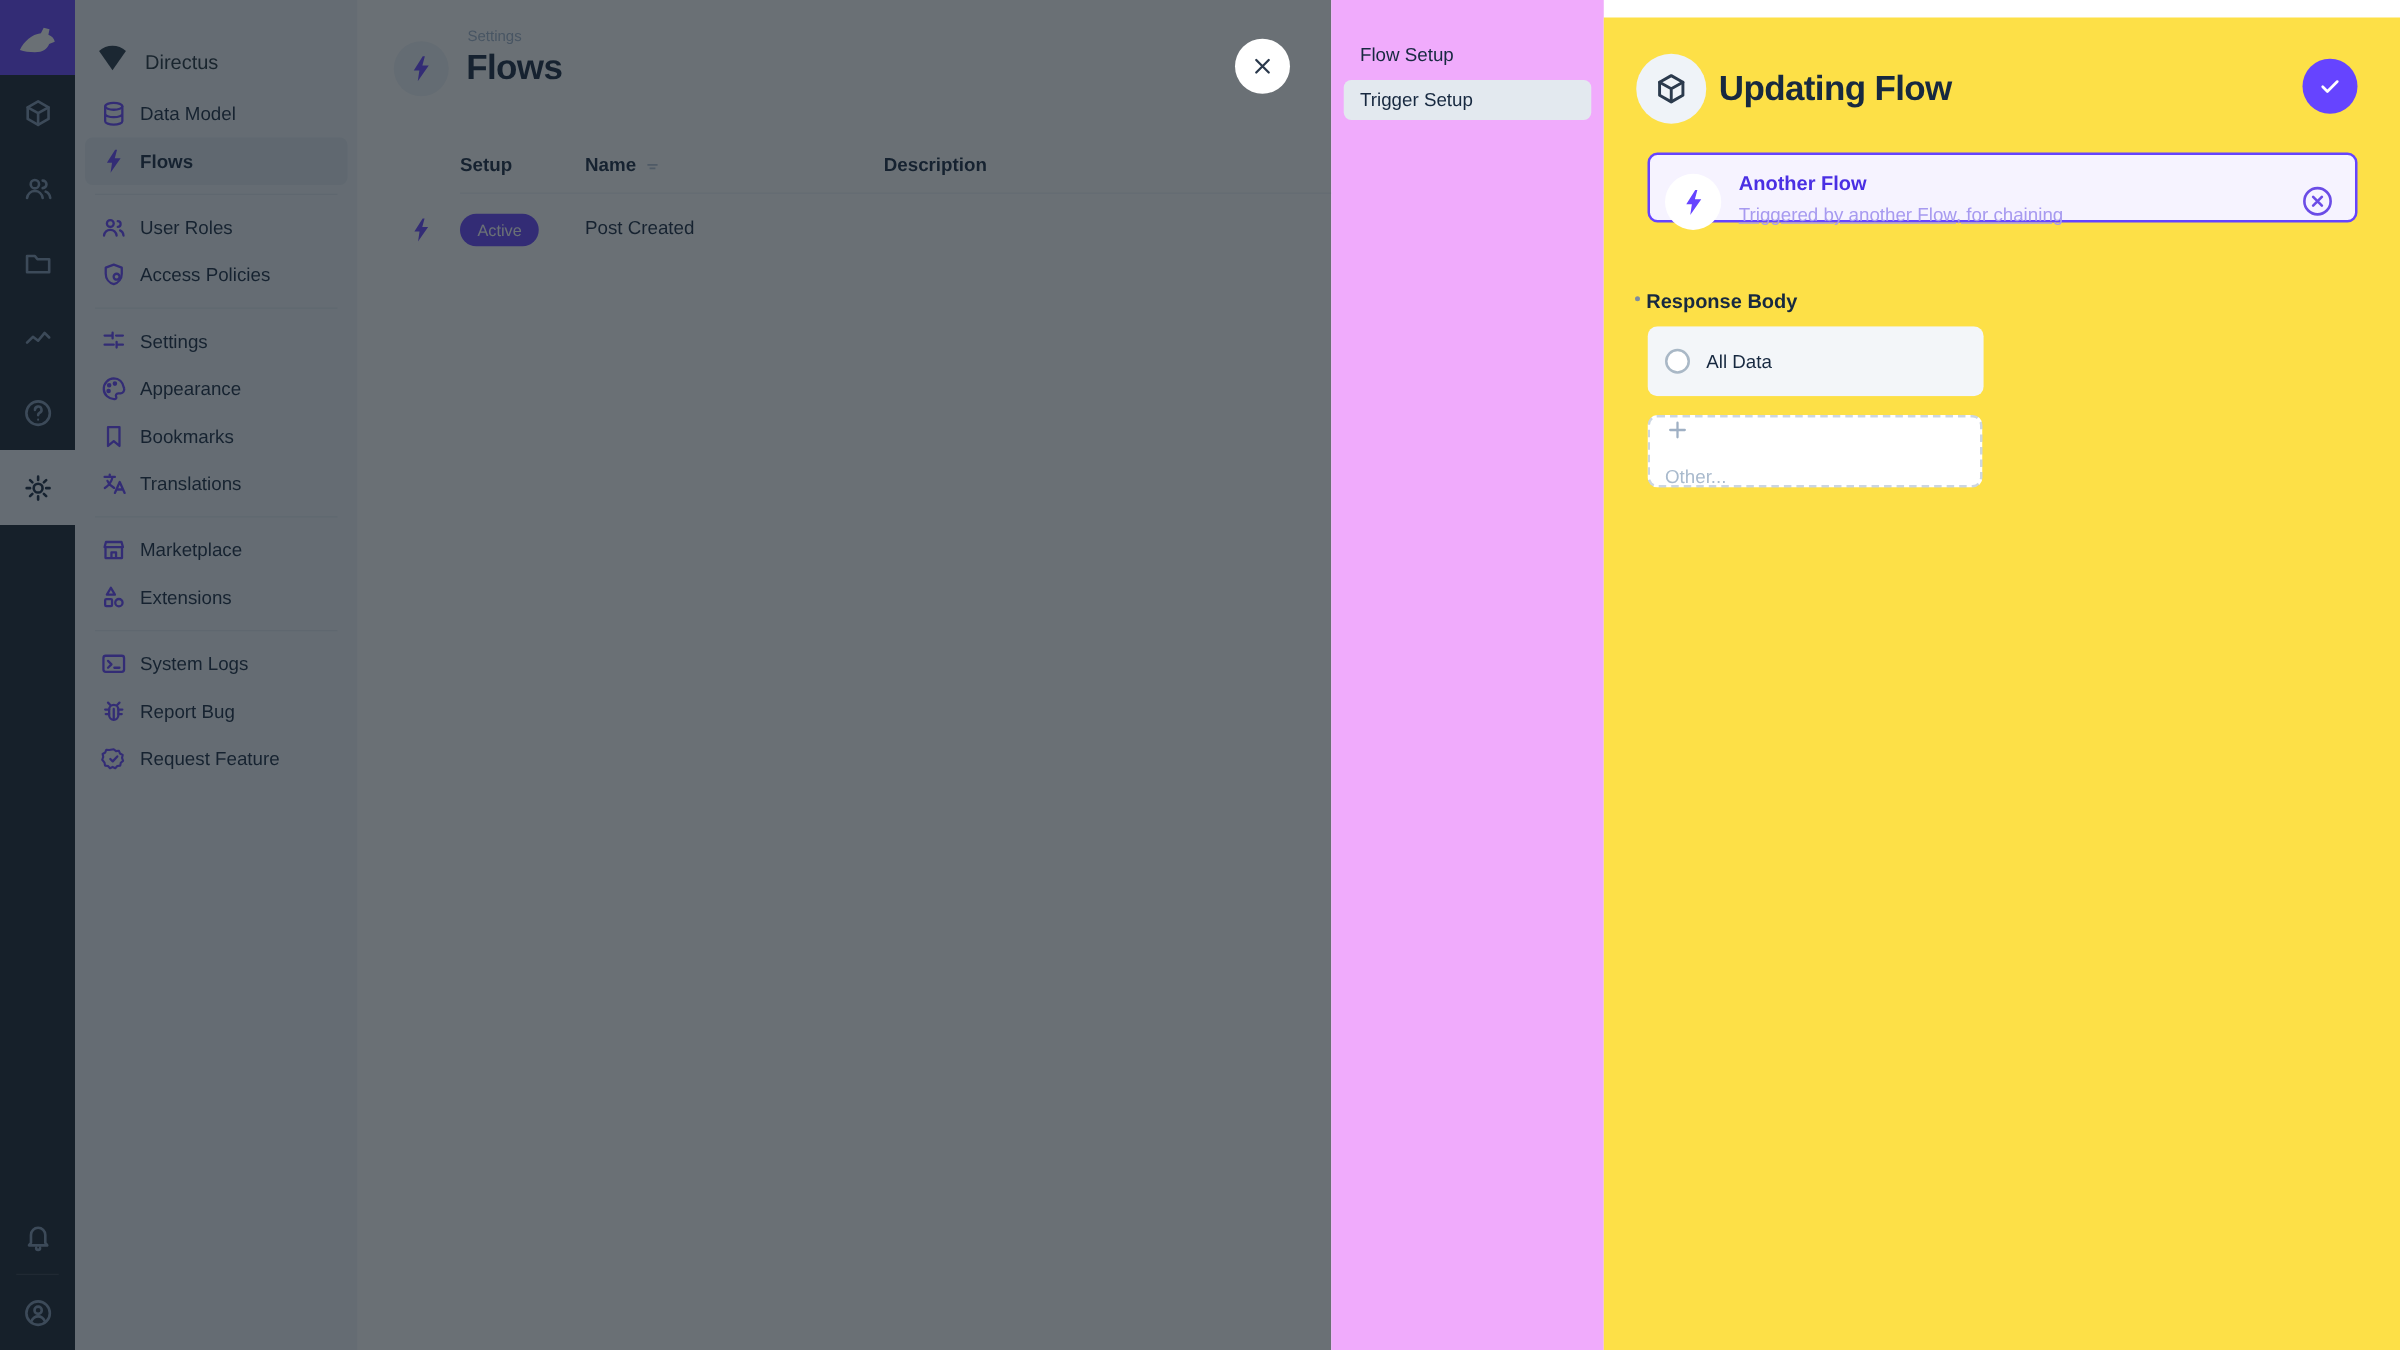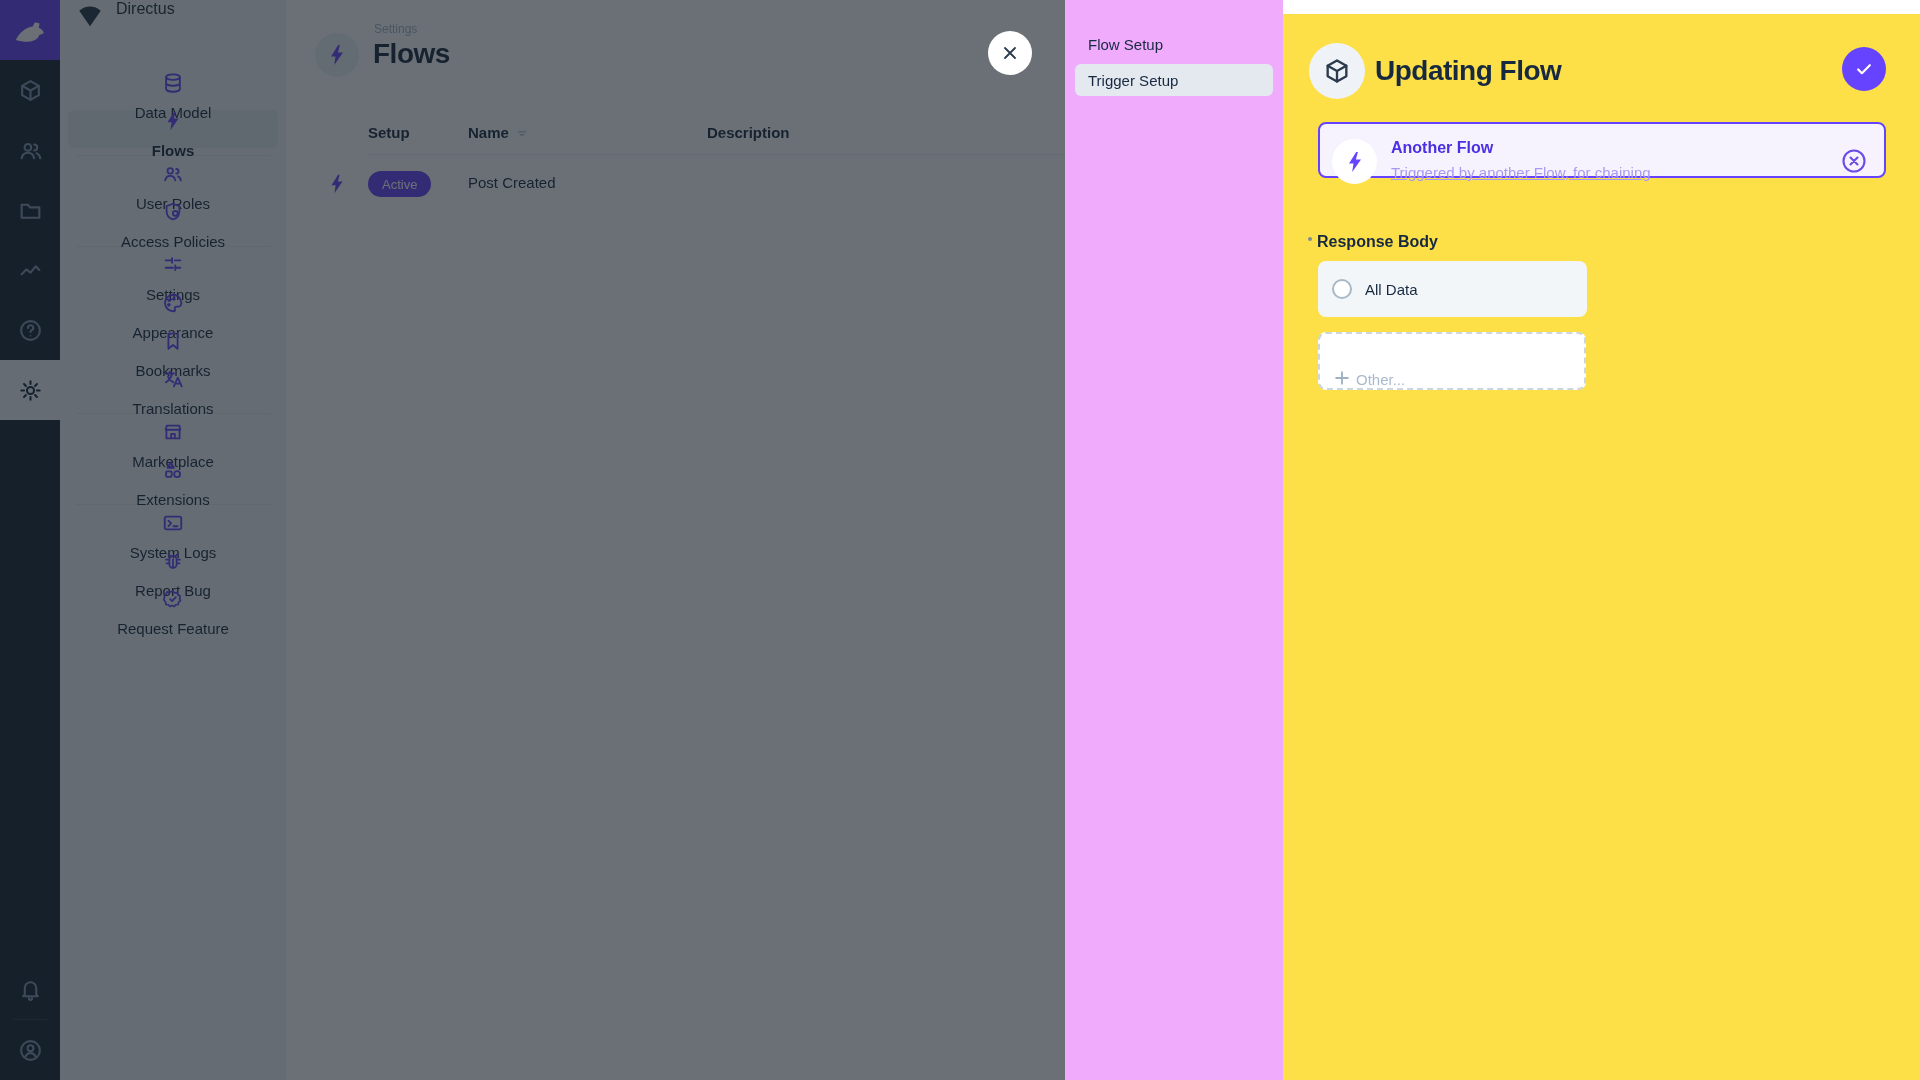--- a/index.html
+++ b/index.html
@@ -16,26 +16,26 @@
   .logo-tile{width:60px;height:60px;background:var(--accent);display:flex;align-items:center;justify-content:center;}
   .logo-tile svg{width:36px;height:36px;fill:#fff;}
   .module-item{width:60px;height:60px;display:flex;align-items:center;justify-content:center;color:var(--module-icon);cursor:pointer;}
   .module-item svg{width:25px;height:25px;}
   .module-item.active{background:var(--sidebar-bg);color:var(--fg);}
   .module-bottom{position:absolute;bottom:0;left:0;width:60px;}
   .module-divider{height:1px;background:rgba(255,255,255,0.12);margin:0 13px;}
 
   
   .sidebar{position:absolute;left:60px;top:0;width:226px;height:1080px;background:var(--sidebar-bg);z-index:1;}
-  .project-header{height:60px;display:flex;align-items:flex-start;gap:11px;padding:0 15px;}
+  .project-header{height:60px;display:flex;align-items:flex-end;gap:11px;padding:0 15px;}
   .project-header svg{width:30px;height:30px;fill:#253545;}
   .project-name{font-size:16px;color:#21303c;}
   .nav{padding-top:12px;}
   .nav-item{height:38px;margin:0 8px;border-radius:6px;display:flex;align-items:center;gap:10px;
-            padding:0 12px;font-size:15px;color:var(--fg);cursor:pointer;flex-direction:column;}
+            padding:0 12px;font-size:15px;color:var(--fg);cursor:pointer;}
   .nav-item.active{background:#e2e9f1;font-weight:bold;}
   .nav-item .nav-icon{width:22px;height:22px;color:var(--accent);flex:0 0 22px;display:flex;}
   .nav-item .nav-icon svg{width:22px;height:22px;}
   .nav-divider{height:1px;background:#e0e7ef;margin:7px 16px;}
 
   
   .content{position:absolute;left:286px;top:0;right:0;height:1080px;background:#fff;z-index:1;}
   .page-icon-circle{position:absolute;left:29px;top:33px;width:44px;height:44px;border-radius:50%;
                     background:#eef3f8;display:flex;align-items:center;justify-content:center;color:var(--accent);}
   .page-icon-circle svg{width:24px;height:24px;}
@@ -91,22 +91,22 @@
   .radio-grid{position:absolute;left:35px;top:247px;width:568px;display:grid;grid-template-columns:1fr 1fr;gap:31px;}
   .radio-card{height:56px;border-radius:8px;background:#f3f6f9;border:2px solid transparent;
               display:flex;align-items:center;gap:13px;padding:0 12px;font-size:15px;color:var(--fg);cursor:pointer;}
   .radio-card.selected{background:#f7f3ff;border-color:var(--accent);color:#5336e6;}
   .radio{width:20px;height:20px;border-radius:50%;border:2px solid #a9b8c6;background:#fff;flex:0 0 20px;position:relative;}
   .radio-card.selected .radio{border-color:var(--accent);}
   .radio-card.selected .radio::after{content:"";position:absolute;left:3px;top:3px;width:10px;height:10px;
               border-radius:50%;background:var(--accent);}
 
   .other-btn{position:absolute;left:35px;top:318px;width:268px;height:58px;border-radius:8px;background:#fff;
-             border:2px dashed #ccd6e1;display:flex;align-items:flex-end;gap:4px;padding:0 12px;
-             font-size:15px;color:#a9bacd;cursor:pointer;font-family:inherit;}
+             border:2px dashed #ccd6e1;display:flex;align-items:flex-start;gap:19px;padding:0 12px;
+             font-size:15px;color:#a9bacd;cursor:pointer;font-family:inherit;flex-direction:column;}
   .other-btn .plus{width:20px;height:20px;color:#9fb0c4;display:flex;}
 </style>
 </head>
 <body>
 
 <div class="app">
 
   <div class="module-bar">
     <div class="logo-tile">
       <svg viewBox="0 0 24 24">

